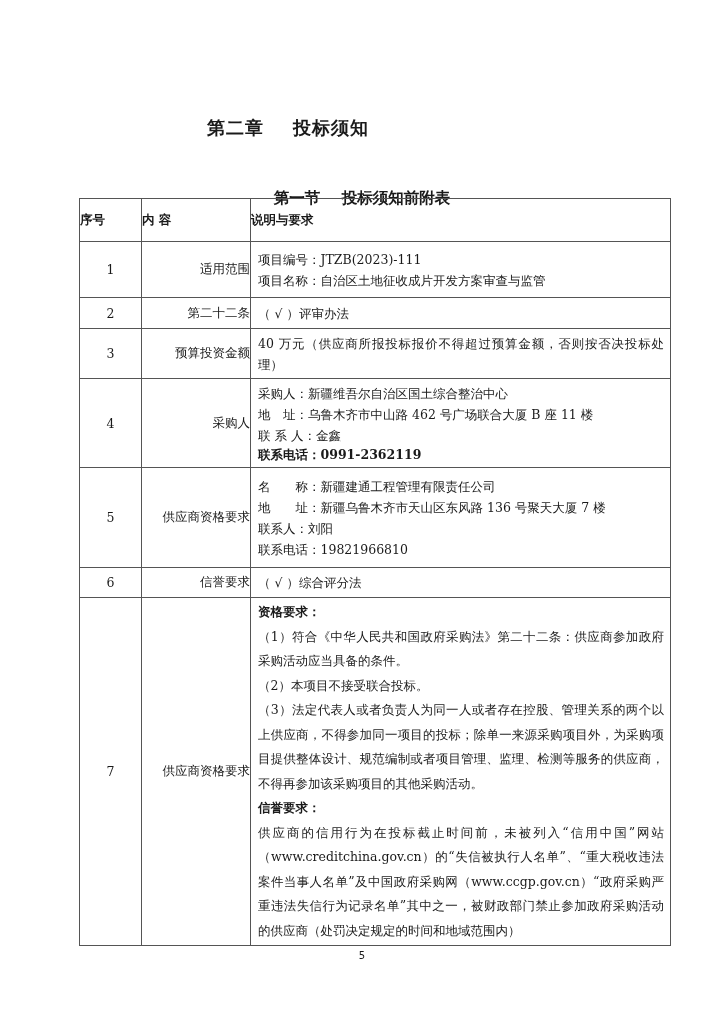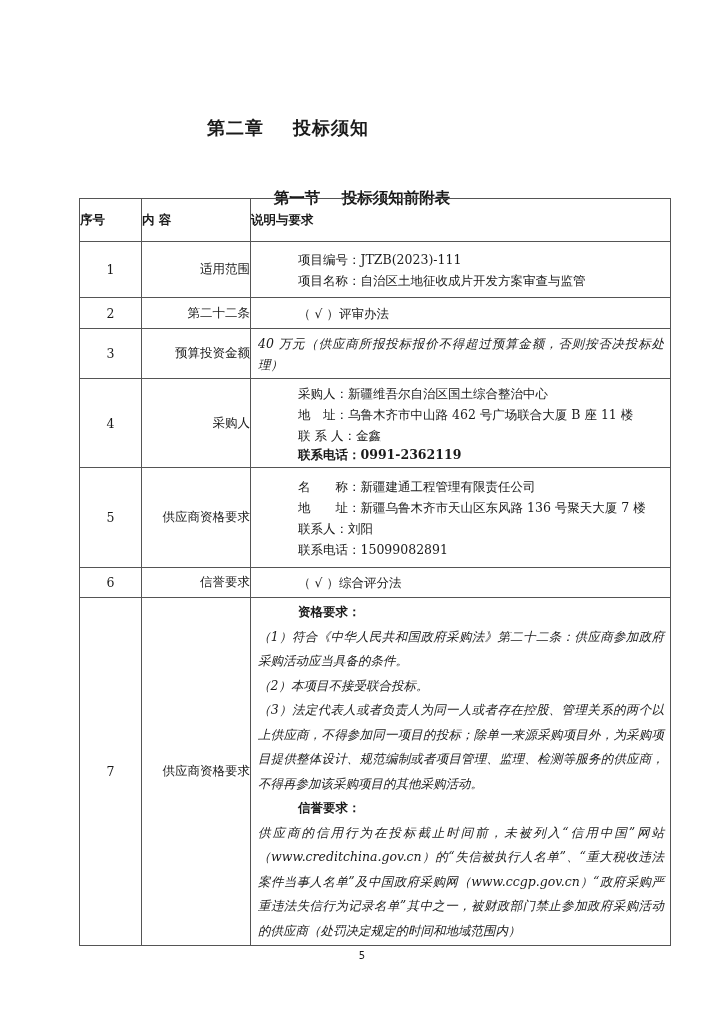--- a/index.html
+++ b/index.html
@@ -27,22 +27,22 @@
       border: 1.3px solid #555; padding: 0;
       vertical-align: middle;
     }
     table.req th {
       font-family: "DejaVu Sans", "Liberation Sans", sans-serif;
       font-weight: bold; font-size: 12.5px; height: 42px; text-align: left;
     }
     td.num { text-align: center; }
     td.item { padding-left: 8px !important; text-align: right; }
     td.desc { padding: 2px 6px 2px 7px !important; line-height: 21px; }
-    td.desc .line { display: block; white-space: nowrap; margin-left: 40px; }
-    td.desc .wrap { display: block; white-space: normal; text-align: justify; font-style: italic; }
+    td.desc .line { display: block; white-space: nowrap; }
+    td.desc .wrap { display: block; white-space: normal; text-align: justify; }
     td.desc .tight { line-height: 17px; font-weight: bold; }
     td.desc .bold {
       font-family: "DejaVu Sans", "Liberation Sans", sans-serif; font-weight: bold;
     }
     .page-number {
       position: absolute; top: 950px; left: 0; width: 724px; text-align: center;
       font-family: "DejaVu Sans", "Liberation Sans", sans-serif; font-size: 10px;
     }
   </style>
 </head>
@@ -97,21 +97,21 @@
         <span class="line tight">联系电话：0991-2362119</span>
       </td>
     </tr>
     <tr style="height:100px">
       <td class="num">5</td>
       <td class="item">供应商资格要求</td>
       <td class="desc">
         <span class="line">名　　称：新疆建通工程管理有限责任公司</span>
         <span class="line">地　　址：新疆乌鲁木齐市天山区东风路 136 号聚天大厦 7 楼</span>
         <span class="line">联系人：刘阳</span>
-        <span class="line">联系电话：15099082891</span>
+        <span class="line">联系电话：19821966810</span>
       </td>
     </tr>
     <tr style="height:30px">
       <td class="num">6</td>
       <td class="item">信誉要求</td>
       <td class="desc">
         <span class="line">（ √ ）综合评分法</span>
       </td>
     </tr>
     <tr style="height:340px">

